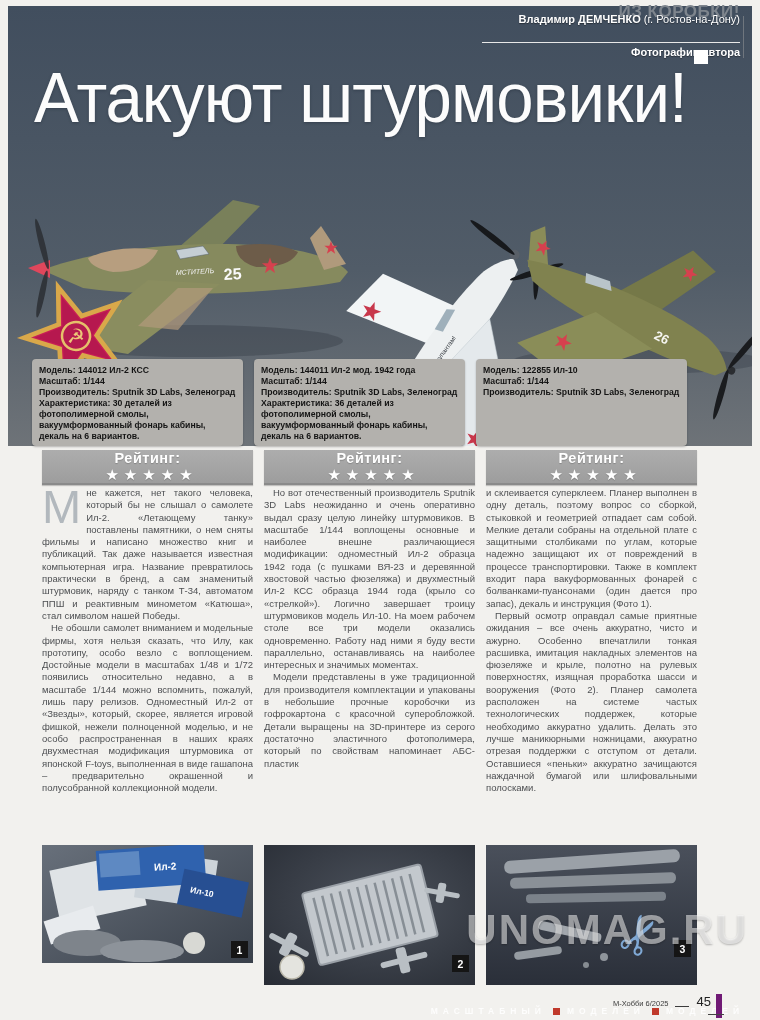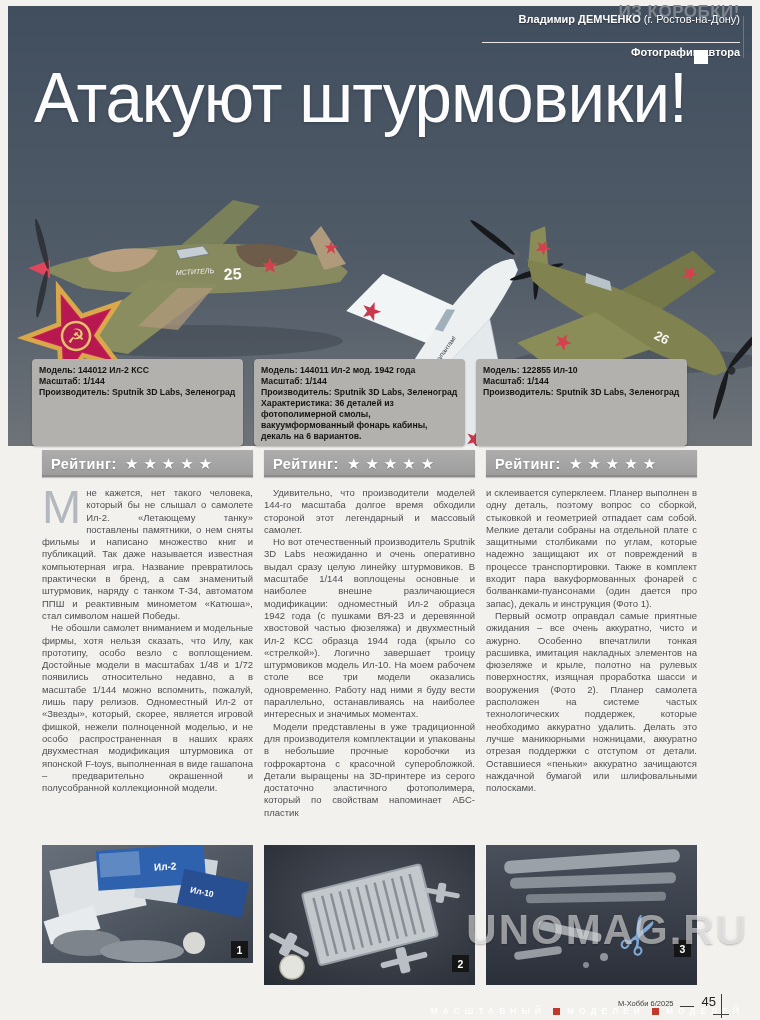--- a/index.html
+++ b/index.html
@@ -43,23 +43,23 @@
   .boxes-row { position:absolute; left:32px; top:359px; width:655px; display:flex; gap:11px; }
   .info-box {
     width:211px; height:87px; background:#b3b1ad; border-radius:4px;
     padding:6px 7px; font-size:8.7px; font-weight:700; color:#141414; line-height:11px;
     box-shadow:0 1px 2px rgba(0,0,0,.25);
   }
   .info-box .lbl { font-weight:700; }
   
   .bars-row { position:absolute; left:42px; top:450px; width:655px; display:flex; gap:11px; }
   .rating-bar {
-    width:211px; height:27px; background:linear-gradient(#adadad,#9c9c9c);
+    width:211px; height:35px; background:linear-gradient(#adadad,#9c9c9c);
     box-shadow:inset 0 -2px 0 #8a8a8a, 0 1px 1px rgba(0,0,0,.2);
-    display:flex; align-items:center; padding:0 9px;
+    display:flex; align-items:center; padding:0 9px;flex-direction:column;
   }
   .rating-bar .rlabel { font-size:14.5px; font-weight:700; color:#fff; letter-spacing:.5px; text-shadow:0 1px 1px rgba(0,0,0,.2); }
   .rating-bar .stars { margin-left:8px; font-size:15px; color:#fff; letter-spacing:5px; white-space:nowrap; text-shadow:0 1px 1px rgba(0,0,0,.2); }
   
   .cols { position:absolute; left:42px; top:487px; width:655px; height:352px; display:flex; gap:11px; }
   .col { width:211px; height:352px; overflow:hidden; text-align:justify; font-size:9.5px; line-height:12.3px; color:#4d4f52; }
   .col p { margin:0; }
   .col p.ind { text-indent:9px; }
   .dropcap {
     float:left; font-size:47px; line-height:37px; color:#b2b8bd;
@@ -90,21 +90,21 @@
     pointer-events:none;
     margin-top:48px;
   }
   .wm-sep { display:inline-block; width:7px; height:7px; background:#c0392b; }
   
   .footer { position:absolute; top:994px; right:38px; display:flex; align-items:baseline; gap:6px; }
   .f-issue { font-size:7.5px; color:#3c3c3c; }
   .f-dash { align-self:center; width:14px; height:1px; background:#3c3c3c; }
   .f-page {
     position:relative; font-size:13px; color:#222; padding:0 5px 9px 2px;
-    border-right:1px solid #701a75;
+    border-right:6px solid #701a75;
   }
   .f-page::after {
     content:""; position:absolute; right:-8px; bottom:3px; width:16px; height:1px; background:#444;
   }
 </style>
 </head>
 <body>
 
 <div class="page">
 
@@ -187,20 +187,21 @@
   <div class="byline-rule"></div>
   <div class="credit">Фотографии автора</div>
   <div class="white-square"></div>
   <h1 class="page-title">Атакуют штурмовики!</h1>
 
   <div class="boxes-row">
     <div class="info-box">
       <div><span class="lbl">Модель:</span> <span>144012 Ил-2 КСС</span></div>
       <div><span class="lbl">Масштаб:</span> <span>1/144</span></div>
       <div><span class="lbl">Производитель:</span> <span>Sputnik 3D Labs, Зеленоград</span></div>
+      <div><span class="lbl">Характеристика:</span> <span>30 деталей из фотополимерной смолы, вакуумформованный фонарь кабины, декаль на 6 вариантов.</span></div>
     </div>
     <div class="info-box">
       <div><span class="lbl">Модель:</span> <span>144011 Ил-2 мод. 1942 года</span></div>
       <div><span class="lbl">Масштаб:</span> <span>1/144</span></div>
       <div><span class="lbl">Производитель:</span> <span>Sputnik 3D Labs, Зеленоград</span></div>
       <div><span class="lbl">Характеристика:</span> <span>36 деталей из фотополимерной смолы, вакуумформованный фонарь кабины, декаль на 6 вариантов.</span></div>
     </div>
     <div class="info-box">
       <div><span class="lbl">Модель:</span> <span>122855 Ил-10</span></div>
       <div><span class="lbl">Масштаб:</span> <span>1/144</span></div>
@@ -222,21 +223,20 @@
       <span class="stars">★★★★★</span>
     </div>
   </div>
 
   <div class="cols">
     <div class="col">
       <p><span class="dropcap">М</span><span>не кажется, нет такого человека, который бы не слышал о самолете Ил-2. «Летающему танку» поставлены памятники, о нем сняты фильмы и написано множество книг и публикаций. Так даже называется известная компьютерная игра. Название превратилось практически в бренд, а сам знаменитый штурмовик, наряду с танком Т-34, автоматом ППШ и реактивным минометом «Катюша», стал символом нашей Победы.</span></p>
       <p class="ind">Не обошли самолет вниманием и модельные фирмы, хотя нельзя сказать, что Илу, как прототипу, особо везло с воплощением. Достойные модели в масштабах 1/48 и 1/72 появились относительно недавно, а в масштабе 1/144 можно вспомнить, пожалуй, лишь пару релизов. Одноместный Ил-2 от «Звезды», который, скорее, является игровой фишкой, нежели полноценной моделью, и не особо распространенная в наших краях двухместная модификация штурмовика от японской F-toys, выполненная в виде гашапона – предварительно окрашенной и полусобранной коллекционной модели.</p>
     </div>
     <div class="col">
-      <p class="ind">Удивительно, что производители моделей 144-го масштаба долгое время обходили стороной этот легендарный и массовый самолет.</p>
       <p class="ind">Но вот отечественный производитель Sputnik 3D Labs неожиданно и очень оперативно выдал сразу целую линейку штурмовиков. В масштабе 1/144 воплощены основные и наиболее внешне различающиеся модификации: одноместный Ил-2 образца 1942 года (с пушками ВЯ-23 и деревянной хвостовой частью фюзеляжа) и двухместный Ил-2 КСС образца 1944 года (крыло со «стрелкой»). Логично завершает троицу штурмовиков модель Ил-10. На моем рабочем столе все три модели оказались одновременно. Работу над ними я буду вести параллельно, останавливаясь на наиболее интересных и значимых моментах.</p>
       <p class="ind">Модели представлены в уже традиционной для производителя комплектации и упакованы в небольшие прочные коробочки из гофрокартона с красочной суперобложкой. Детали выращены на 3D-принтере из серого достаточно эластичного фотополимера, который по свойствам напоминает АБС-пластик</p>
     </div>
     <div class="col">
       <p>и склеивается суперклеем. Планер выполнен в одну деталь, поэтому вопрос со сборкой, стыковкой и геометрией отпадает сам собой. Мелкие детали собраны на отдельной плате с защитными столбиками по углам, которые надежно защищают их от повреждений в процессе транспортировки. Также в комплект входит пара вакуформованных фонарей с болванками-пуансонами (один дается про запас), декаль и инструкция (Фото 1).</p>
       <p class="ind">Первый осмотр оправдал самые приятные ожидания – все очень аккуратно, чисто и ажурно. Особенно впечатлили тонкая расшивка, имитация накладных элементов на фюзеляже и крыле, полотно на рулевых поверхностях, изящная проработка шасси и вооружения (Фото 2). Планер самолета расположен на системе частых технологических поддержек, которые необходимо аккуратно удалить. Делать это лучше маникюрными ножницами, аккуратно отрезая поддержки с отступом от детали. Оставшиеся «пеньки» аккуратно зачищаются наждачной бумагой или шлифовальными полосками.</p>
     </div>
   </div>
 
   <div class="photos-row">

